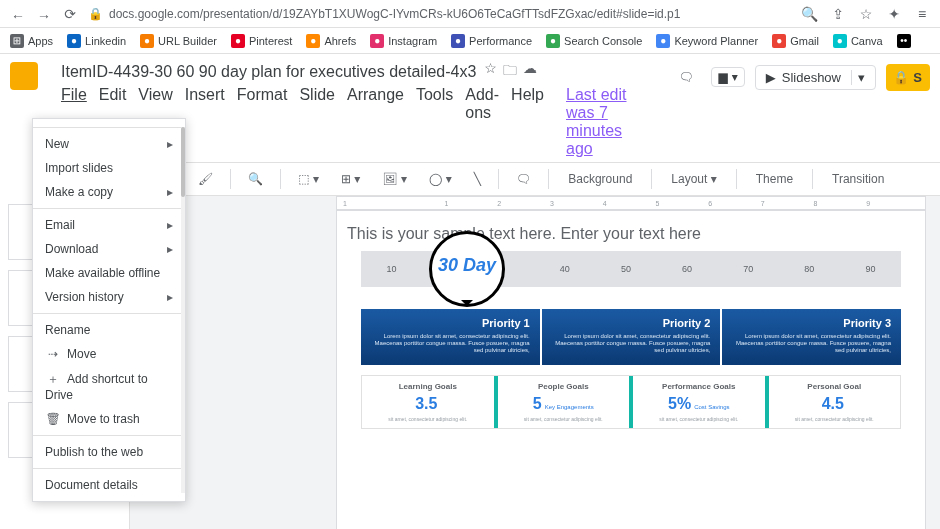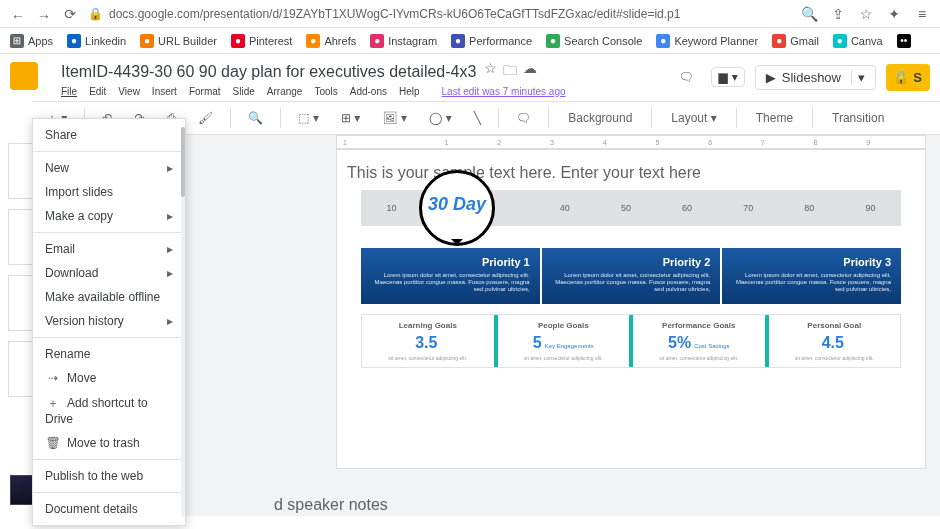--- a/index.html
+++ b/index.html
@@ -15,21 +15,21 @@
   .bookmarks { height: 26px; display: flex; align-items: center; gap: 14px; padding: 0 10px; border-bottom: 1px solid #e0e0e0; font-size: 11px; }
   .bm { display: flex; align-items: center; gap: 4px; cursor: pointer; }
   .bm-icon { width: 14px; height: 14px; border-radius: 2px; display: inline-flex; align-items: center; justify-content: center; font-size: 10px; color: #fff; }
 
   
   .app-header { display: flex; align-items: flex-start; padding: 6px 10px 0; gap: 23px; }
   .logo { width: 28px; height: 28px; background: #f9ab00; border-radius: 4px; margin-top:2px;}
   .title-area { flex: 1; }
   .doc-title { font-size: 16px; color: #3c4043; display: flex; align-items: center; gap: 8px; }
   .doc-title-icons { display: flex; gap: 6px; color: #5f6368; font-size: 14px; }
-  .menu-row { display: flex; gap: 12px; font-size: 10px; color: #3c4043; margin-top: 2px; }
+  .menu-row { display: flex; gap: 12px; font-size: 16px; color: #3c4043; margin-top: 2px; }
   .menu-row .m { cursor: pointer; }
   .menu-row .m.active{ text-decoration: underline;}
   .last-edit { color: #8b5cf6; text-decoration: underline; margin-left: 10px;}
   .top-right { display:flex; align-items:center; gap:10px; margin-top:2px;}
   .icon-btn { width:30px; height:30px; border-radius:4px; display:flex; align-items:center; justify-content:center; color:#5f6368; cursor:pointer;}
   .meet { display:flex; align-items:center; border:1px solid #dadce0; border-radius:4px; padding:2px 6px; gap:4px; cursor:pointer;}
   .slideshow-btn { display:flex; align-items:center; gap:6px; border:1px solid #dadce0; border-radius:4px; padding:4px 10px; cursor:pointer; font-size:13px;}
   .share-btn { background:#fbbc04; color:#3c4043; padding:6px 8px; border-radius:4px; font-size:13px; font-weight:bold; cursor:pointer;}
 
   
@@ -43,21 +43,21 @@
   .thumb-rail { width:130px; border-right:1px solid #e0e0e0; padding:8px; position:relative;}
   .thumb { width:100px; height:56px; border:1px solid #dadce0; margin-bottom:10px; background:#fff;}
   .canvas-area { flex:1; background:#f1f3f4; position:relative; overflow:hidden;}
   .canvas { position:absolute; left:206px; top:14px; width:590px; height:320px; background:#fff; border:1px solid #dadce0;}
   .ruler-h { position:absolute; left:206px; top:0px; width:590px; height:14px; background:#fff; border:1px solid #dadce0; font-size:7px; color:#9aa0a6;}
   .ruler-ticks{ display:flex; justify-content:space-between; padding:0 6px; line-height:14px;}
 
   
   .slide-title{ font-size:16px; color:#5f6368; padding:14px 10px 6px;}
   .gauge{ margin:2px auto 0; width:540px; height:36px; background:#dfe1e4; position:relative; display:flex; justify-content:space-around; align-items:center; font-size:9px; color:#5f6368;}
-  .dial{ position:absolute; left:58px; top:-20px; width:76px; height:76px; border:3px solid #000; border-radius:50%; background:#fff; display:flex; align-items:center; justify-content:center; font-size:18px; font-weight:bold; color:#2a7de1; font-style:italic;}
+  .dial{ position:absolute; left:68px; top:-20px; width:76px; height:76px; border:3px solid #000; border-radius:50%; background:#fff; display:flex; align-items:center; justify-content:center; font-size:18px; font-weight:bold; color:#2a7de1; font-style:italic;}
   .dial::after{content:""; position:absolute; bottom:-8px; left:50%; transform:translateX(-50%); border:6px solid transparent; border-top-color:#000;}
   .dial-inner{ transform:translateY(-4px);}
   .priority-row{ margin:22px 24px 0; display:flex; gap:2px;}
   .pcard{ flex:1; background:linear-gradient(#1a5aa3,#0b3a74); color:#fff; padding:8px 10px 10px; text-align:right;}
   .pcard h4{ font-size:11px; margin-bottom:4px;}
   .pcard p{ font-size:6px; line-height:1.2; color:#d9e6f4;}
   .goals-row{ margin:10px 24px 0; border:1px solid #e0e0e0; display:flex;}
   .gcell{ flex:1; text-align:center; padding:6px 4px; border-right:4px solid #14b8a6;}
   .gcell:last-child{border-right:none;}
   .gcell h5{ font-size:8px; color:#5f6368; margin-bottom:4px;}
@@ -295,23 +295,20 @@
           </div>
         </div>
     </div>
     <div class="notes">d speaker notes</div>
   </div>
 </div>
 
 <div class="dropdown" id="dropdown">
   <div class="dd-scroll"></div>
   <div class="dd-thumbv"></div>
-<div class="dd-item">
-      <span>Share</span>
-    </div>
     <div class="dd-sep"></div>
     <div class="dd-item">
       <span>New</span>
       <span class="arrow">▸</span>
     </div>
     <div class="dd-item">
       <span>Import slides</span>
     </div>
     <div class="dd-item">
       <span>Make a copy</span>

